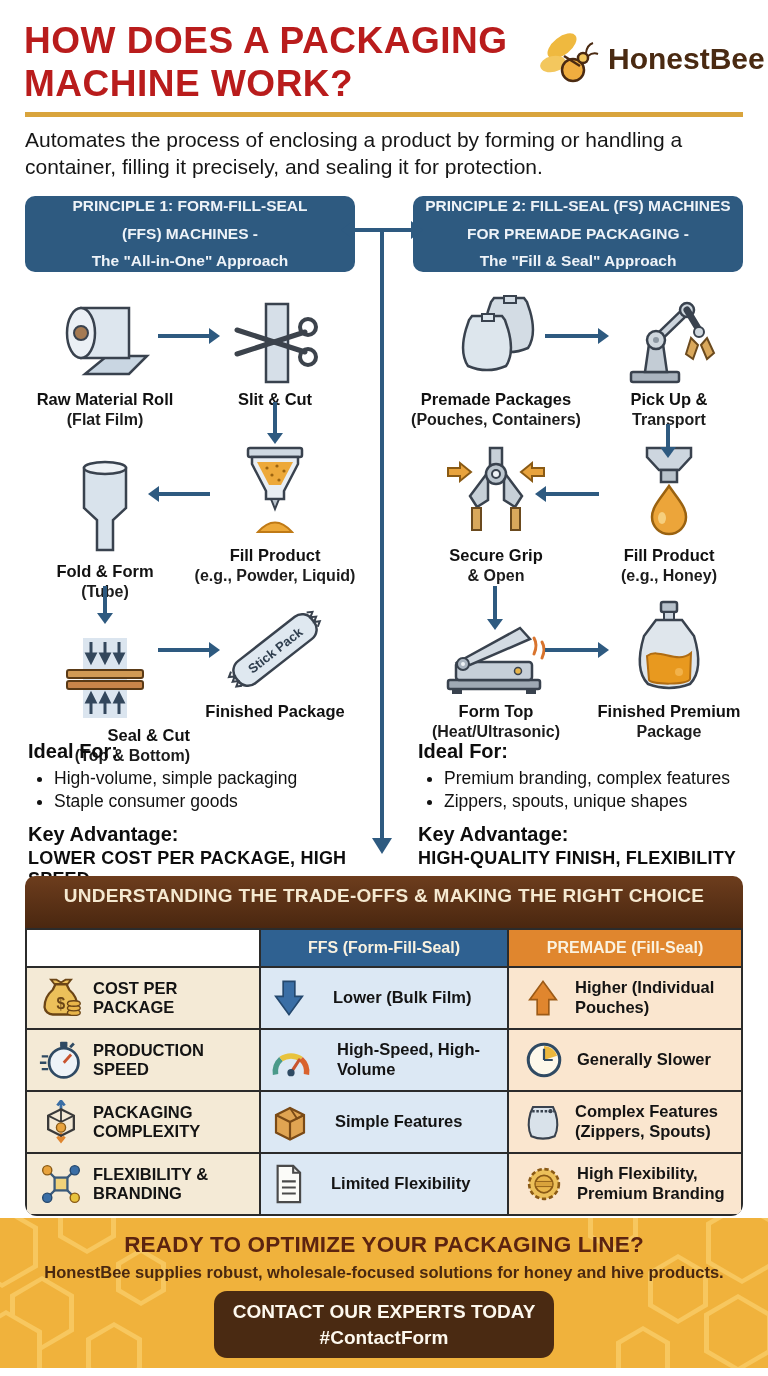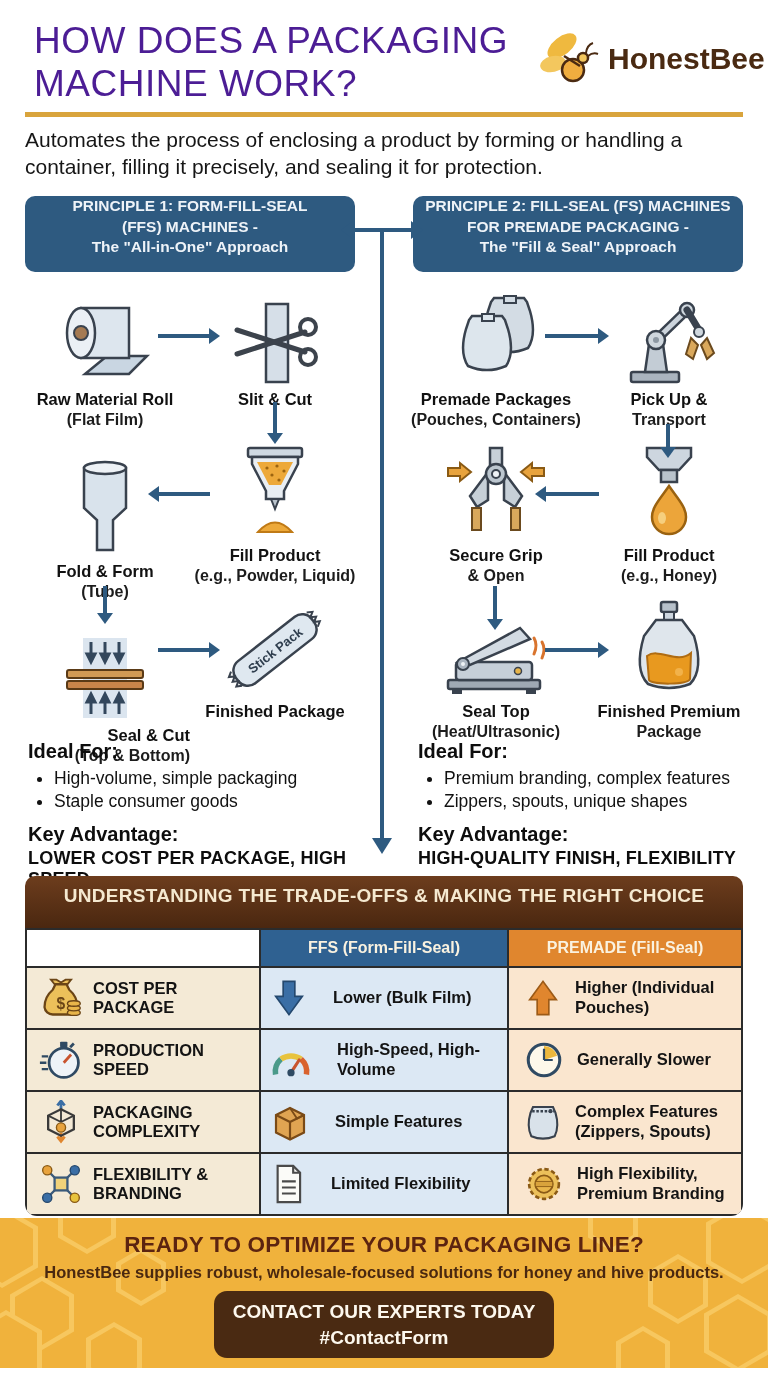--- a/index.html
+++ b/index.html
@@ -1,28 +1,28 @@
 <!DOCTYPE html>
 <html><head>
 <meta charset="utf-8">
 <style>
   html,body{margin:0;padding:0;background:#fff;}
   #page{position:relative;width:768px;height:1376px;background:#ffffff;overflow:hidden;
         font-family:"Liberation Sans",sans-serif;color:#111;}
   
-  .title{position:absolute;left:34px;top:20px;font-size:37px;line-height:1.16;font-weight:normal;
-         color:#4c1d95;letter-spacing:.5px;}
+  .title{position:absolute;left:24px;top:20px;font-size:37px;line-height:1.16;font-weight:bold;
+         color:#b91c1c;letter-spacing:.5px;}
   .logo{position:absolute;left:540px;top:30px;display:flex;align-items:center;gap:4px;}
   .logo-text{font-size:30px;font-weight:bold;color:#4a2a12;}
   .gold-rule{position:absolute;left:25px;top:112px;width:718px;height:5px;background:#d9a43c;}
   .intro{position:absolute;left:25px;top:127px;width:720px;font-size:21px;line-height:1.28;color:#161616;}
   
   .pbox{position:absolute;top:196px;width:330px;height:76px;background:#2e5a80;border-radius:10px;
         color:#eef3f8;font-weight:bold;font-size:15.5px;text-align:center;line-height:1.33;
-        display:flex;flex-direction:column;justify-content:flex-start;}
+        display:flex;flex-direction:column;justify-content:space-between;}
   .pbox1{left:25px;} .pbox2{left:413px;}
   
   .harrow{position:absolute;left:352px;top:228px;width:60px;height:4px;background:#2e5a80;}
   .harrow::before,.harrow::after{content:"";position:absolute;top:-7px;width:0;height:0;
         border-top:9px solid transparent;border-bottom:9px solid transparent;}
   .harrow::before{left:-11px;border-right:12px solid #2e5a80;}
   .harrow::after{right:-11px;border-left:12px solid #2e5a80;}
   .vline{position:absolute;left:380px;top:232px;width:4px;height:606px;background:#2e5a80;}
   .vline-head{position:absolute;left:372px;top:838px;width:0;height:0;
         border-left:10px solid transparent;border-right:10px solid transparent;border-top:16px solid #2e5a80;}
@@ -287,21 +287,21 @@
         <rect x="12" y="79" width="10" height="5" fill="#39424e"></rect>
           <rect x="86" y="79" width="10" height="5" fill="#39424e"></rect>
         <rect x="16" y="52" width="76" height="18" rx="3" fill="#c6cfd8" stroke="#39424e" stroke-width="2.5"></rect>
         <circle cx="78" cy="61" r="3.5" fill="#e8b54a" stroke="#39424e" stroke-width="1.5"></circle>
         <path d="M18,52 L80,18 L90,29 L30,55 z" fill="#d3dbe3" stroke="#39424e" stroke-width="2.5"></path>
         <circle cx="23" cy="54" r="6" fill="#aab4bf" stroke="#39424e" stroke-width="2"></circle>
         <circle cx="23" cy="54" r="2" fill="#eef2f6"></circle>
         <path d="M94,44 q4,-9 0,-16 M102,48 q4,-9 0,-16" stroke="#d9742e" stroke-width="3" fill="none" stroke-linecap="round"></path>
       </svg>
     </div>
-    <div class="lbl">Seal Top</div>
+    <div class="lbl">Form Top</div>
     <div class="sub">(Heat/Ultrasonic)</div>
   </div>
 
   <div class="step" style="left:580px;top:604px;width:178px;">
     <div class="ic">
       <svg width="90" height="98" viewBox="0 0 90 98">
         <rect x="37" y="2" width="16" height="10" rx="2" fill="#b6c0ca" stroke="#39424e" stroke-width="2.5"></rect>
         <rect x="40" y="12" width="10" height="8" fill="#cdd6df" stroke="#39424e" stroke-width="2"></rect>
         <path d="M32,20 h26 l12,16 c6,20 6,38 -4,48 a60,60 0 0 1 -42,0 c-10,-10 -10,-28 -4,-48 z" fill="#dfe6ec" stroke="#39424e" stroke-width="2.5"></path>
         <path d="M23,56 c12,-9 30,9 44,-3 l-1,26 c-2,6 -38,6 -41,1 z" fill="#e8991f" stroke="#b06c12" stroke-width="2"></path>

